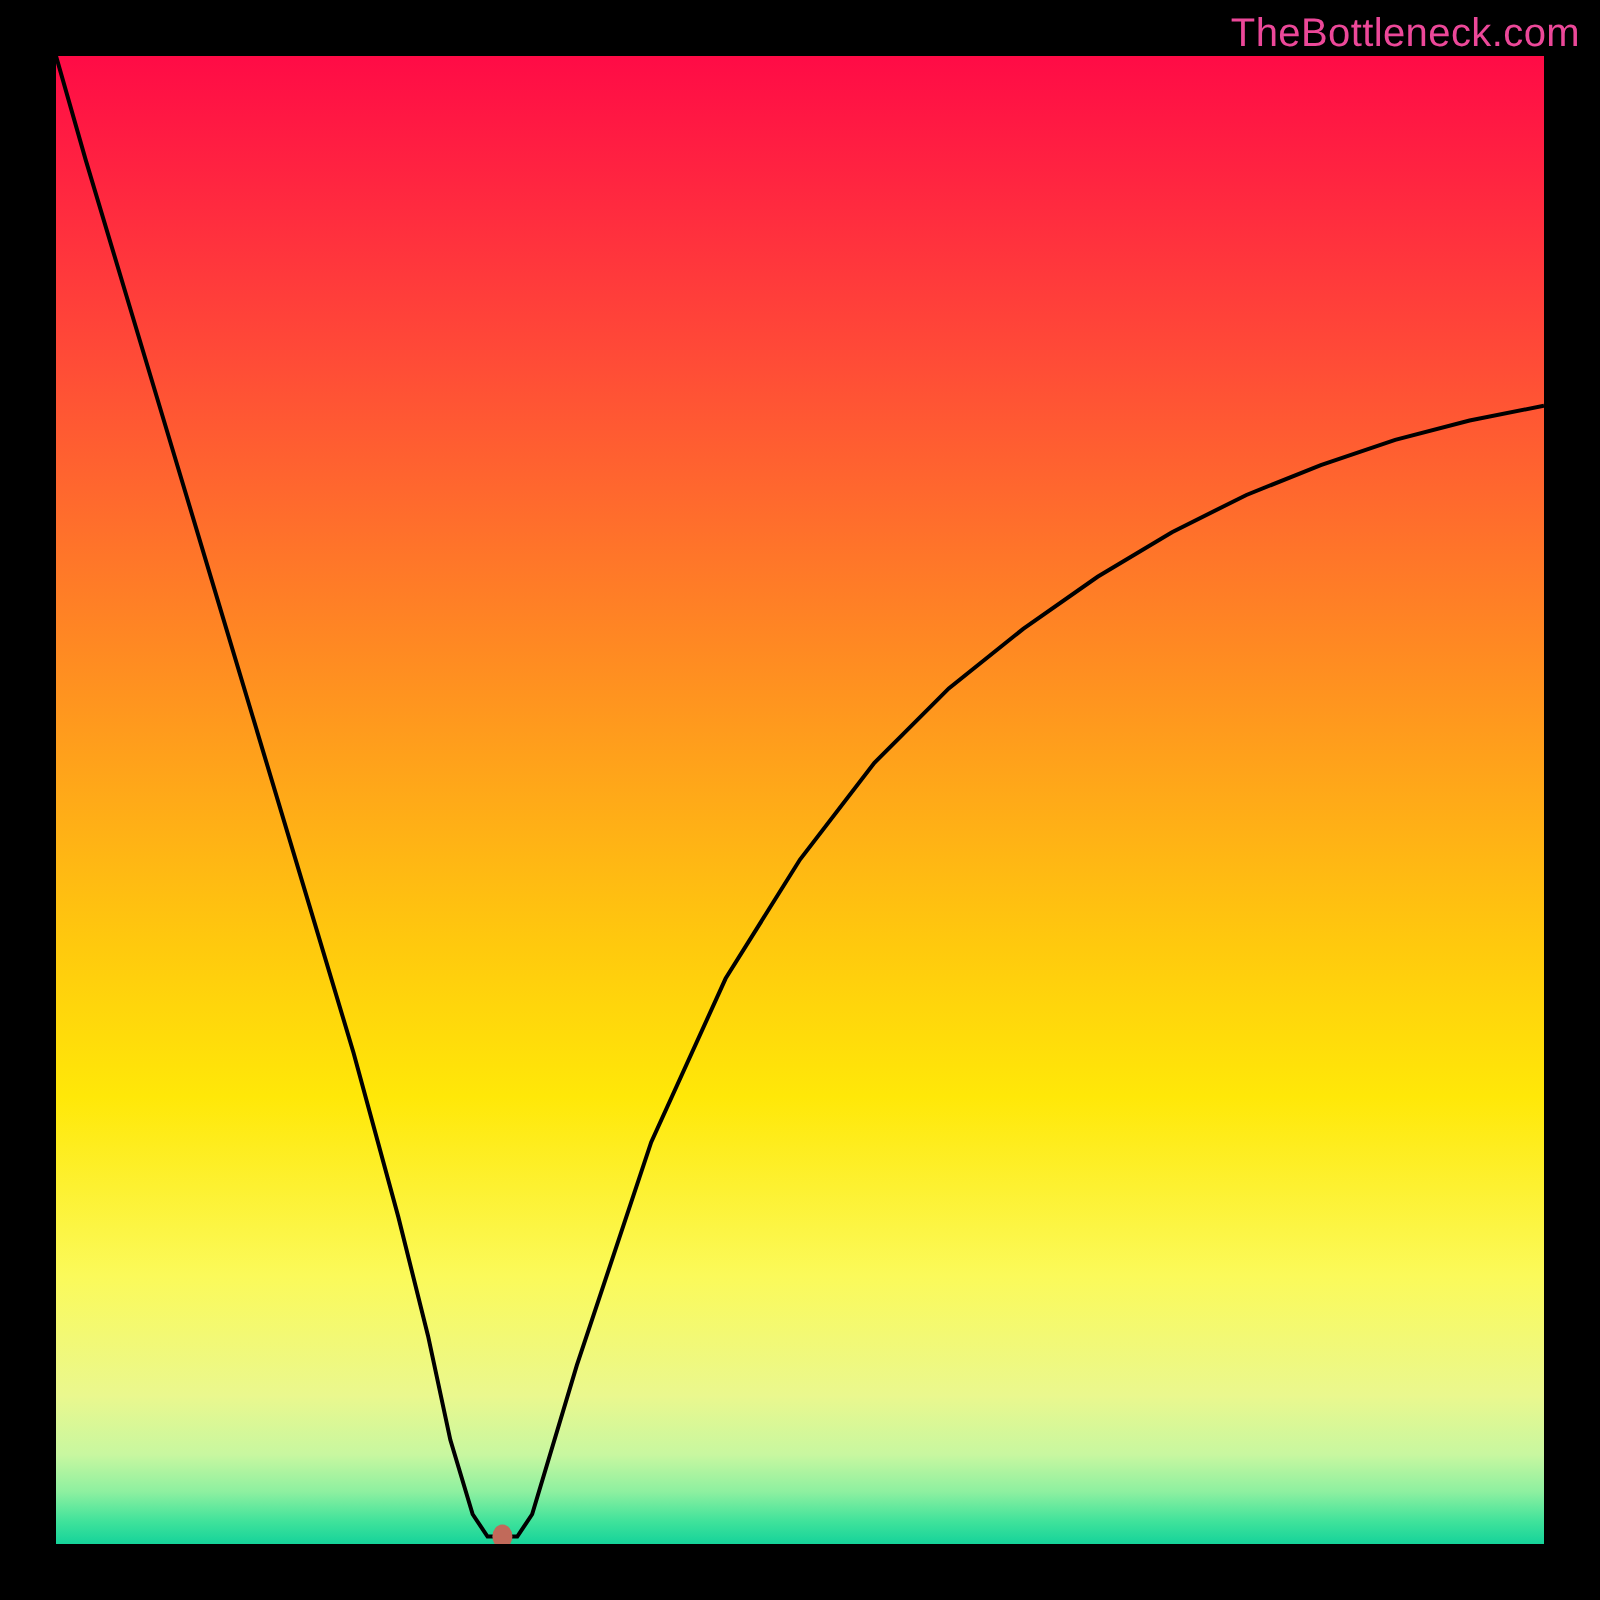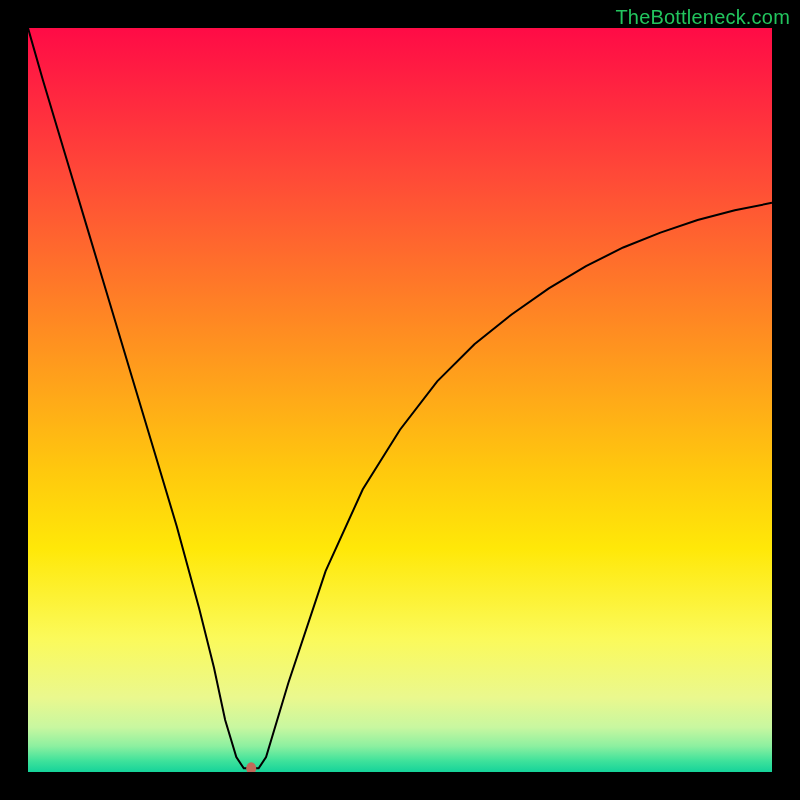--- a/index.html
+++ b/index.html
@@ -16,21 +16,21 @@
     left: 28px;
     top: 28px;
     width: 744px;
     height: 744px;
     background: #000;
   }
   .watermark {
     position: absolute;
     top: 6px;
     right: 10px;
-    color: #22c55e;
+    color: #ec4899;
     font-size: 20px;
     font-family: Arial, sans-serif;
     letter-spacing: 0.2px;
     z-index: 10;
   }
   svg {
     display: block;
   }
 </style>
 </head>

